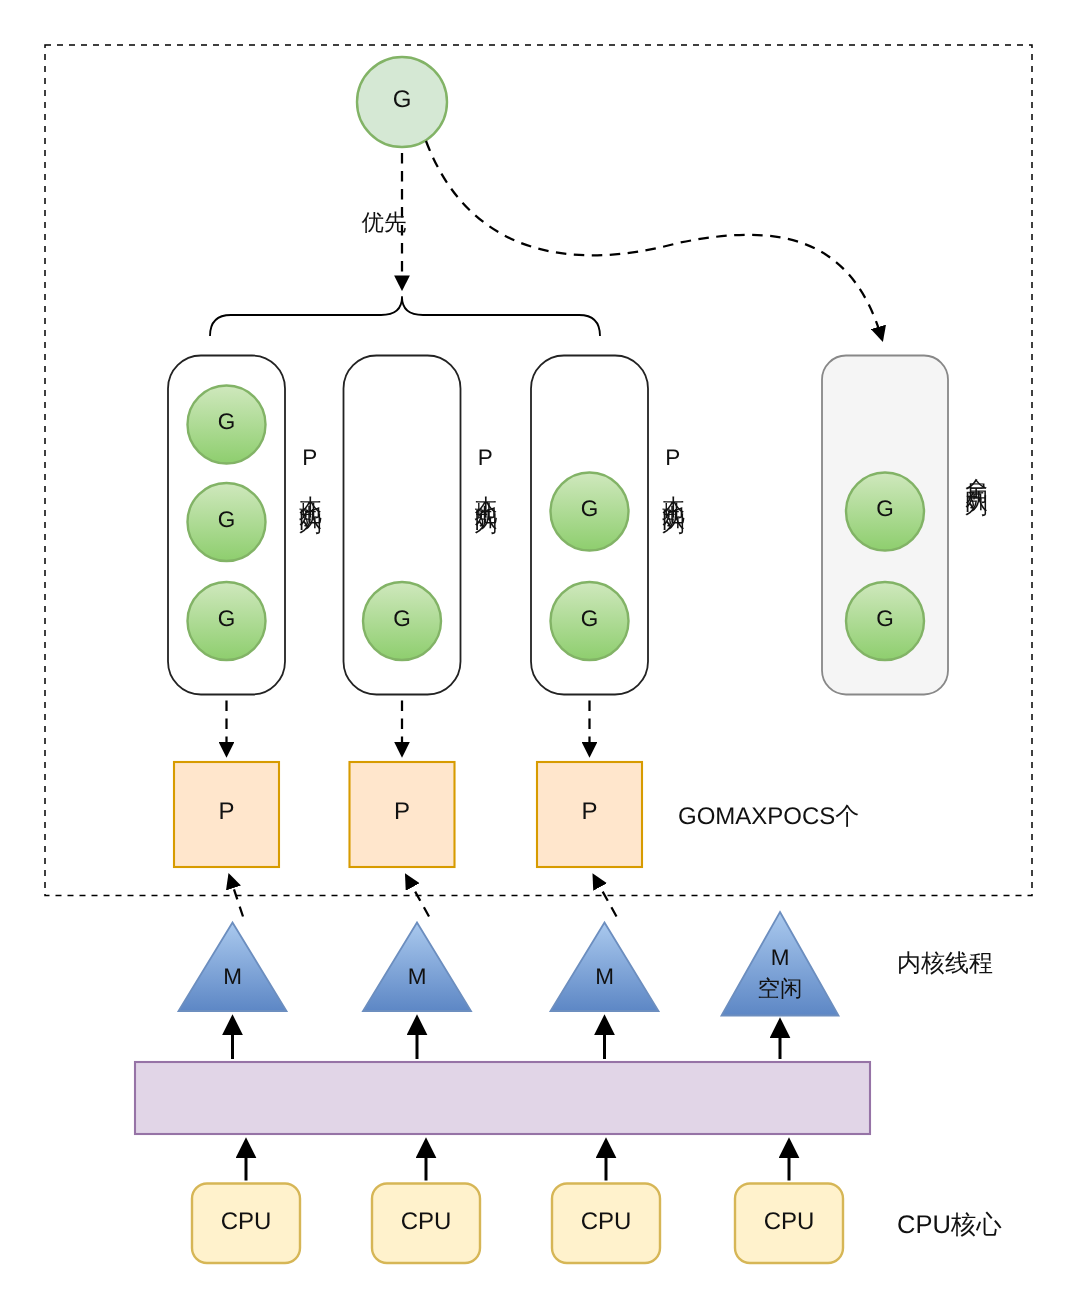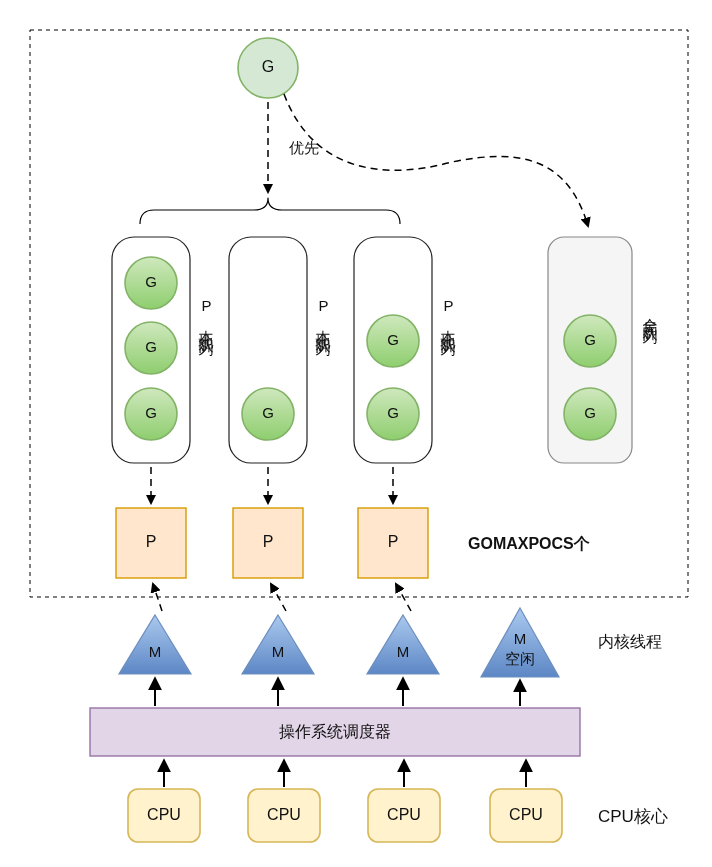--- a/index.html
+++ b/index.html
@@ -123,49 +123,48 @@
     <rect class="cpu-rect" x="490" y="789" width="72" height="53" rx="10"></rect>
 
     <line class="solid" x1="164" y1="787" x2="164" y2="761" marker-end="url(#arrow)"></line>
     <line class="solid" x1="284" y1="787" x2="284" y2="761" marker-end="url(#arrow)"></line>
     <line class="solid" x1="404" y1="787" x2="404" y2="761" marker-end="url(#arrow)"></line>
     <line class="solid" x1="526" y1="787" x2="526" y2="761" marker-end="url(#arrow)"></line>
   </svg>
 
 
   <div class="lbl f16 c" style="left:268px; top:58px;">G</div>
-  <div class="lbl f15 c" style="left:256px; top:139px;margin-left:48px;">优先</div>
+  <div class="lbl f15 c" style="left:256px; top:139px;">优先</div>
 
   <div class="lbl f15 c" style="left:151px; top:273px;">G</div>
   <div class="lbl f15 c" style="left:151px; top:338px;">G</div>
   <div class="lbl f15 c" style="left:151px; top:404px;">G</div>
   <div class="lbl f15 c" style="left:268px; top:404px;">G</div>
   <div class="lbl f15 c" style="left:393px; top:331px;">G</div>
   <div class="lbl f15 c" style="left:393px; top:404px;">G</div>
   <div class="lbl f15 c" style="left:590px; top:331px;">G</div>
   <div class="lbl f15 c" style="left:590px; top:404px;">G</div>
 
   <div class="vlabel" style="left:196px; top:297px;">P本地队列</div>
   <div class="vlabel" style="left:313px; top:297px;">P本地队列</div>
   <div class="vlabel" style="left:438px; top:297px;">P本地队列</div>
   <div class="vlabel" style="left:640px; top:306px;">全局队列</div>
 
   <div class="lbl f16 c" style="left:151px; top:533px;">P</div>
   <div class="lbl f16 c" style="left:268px; top:533px;">P</div>
   <div class="lbl f16 c" style="left:393px; top:533px;">P</div>
-  <div class="lbl f16" style="left:468px; top:534px;font-weight:bold;">GOMAXPOCS个</div>
+  <div class="lbl f16" style="left:452px; top:534px;">GOMAXPOCS个</div>
 
   <div class="lbl f15 c" style="left:155px; top:643px;">M</div>
   <div class="lbl f15 c" style="left:278px; top:643px;">M</div>
   <div class="lbl f15 c" style="left:403px; top:643px;">M</div>
   <div class="lbl f15 c" style="left:520px; top:630px;">M</div>
   <div class="lbl f15 c" style="left:520px; top:650px;">空闲</div>
   <div class="lbl f16" style="left:598px; top:632px;font-family:Liberation Mono, monospace;">内核线程</div>
 
-  <div class="os-label">操作系统调度器</div>
 
   <div class="lbl f16 c" style="left:164px; top:806px;">CPU</div>
   <div class="lbl f16 c" style="left:284px; top:806px;">CPU</div>
   <div class="lbl f16 c" style="left:404px; top:806px;">CPU</div>
   <div class="lbl f16 c" style="left:526px; top:806px;">CPU</div>
   <div class="lbl f17" style="left:598px; top:805px;">CPU核心</div>
 
 </div>
 
 </body></html>

